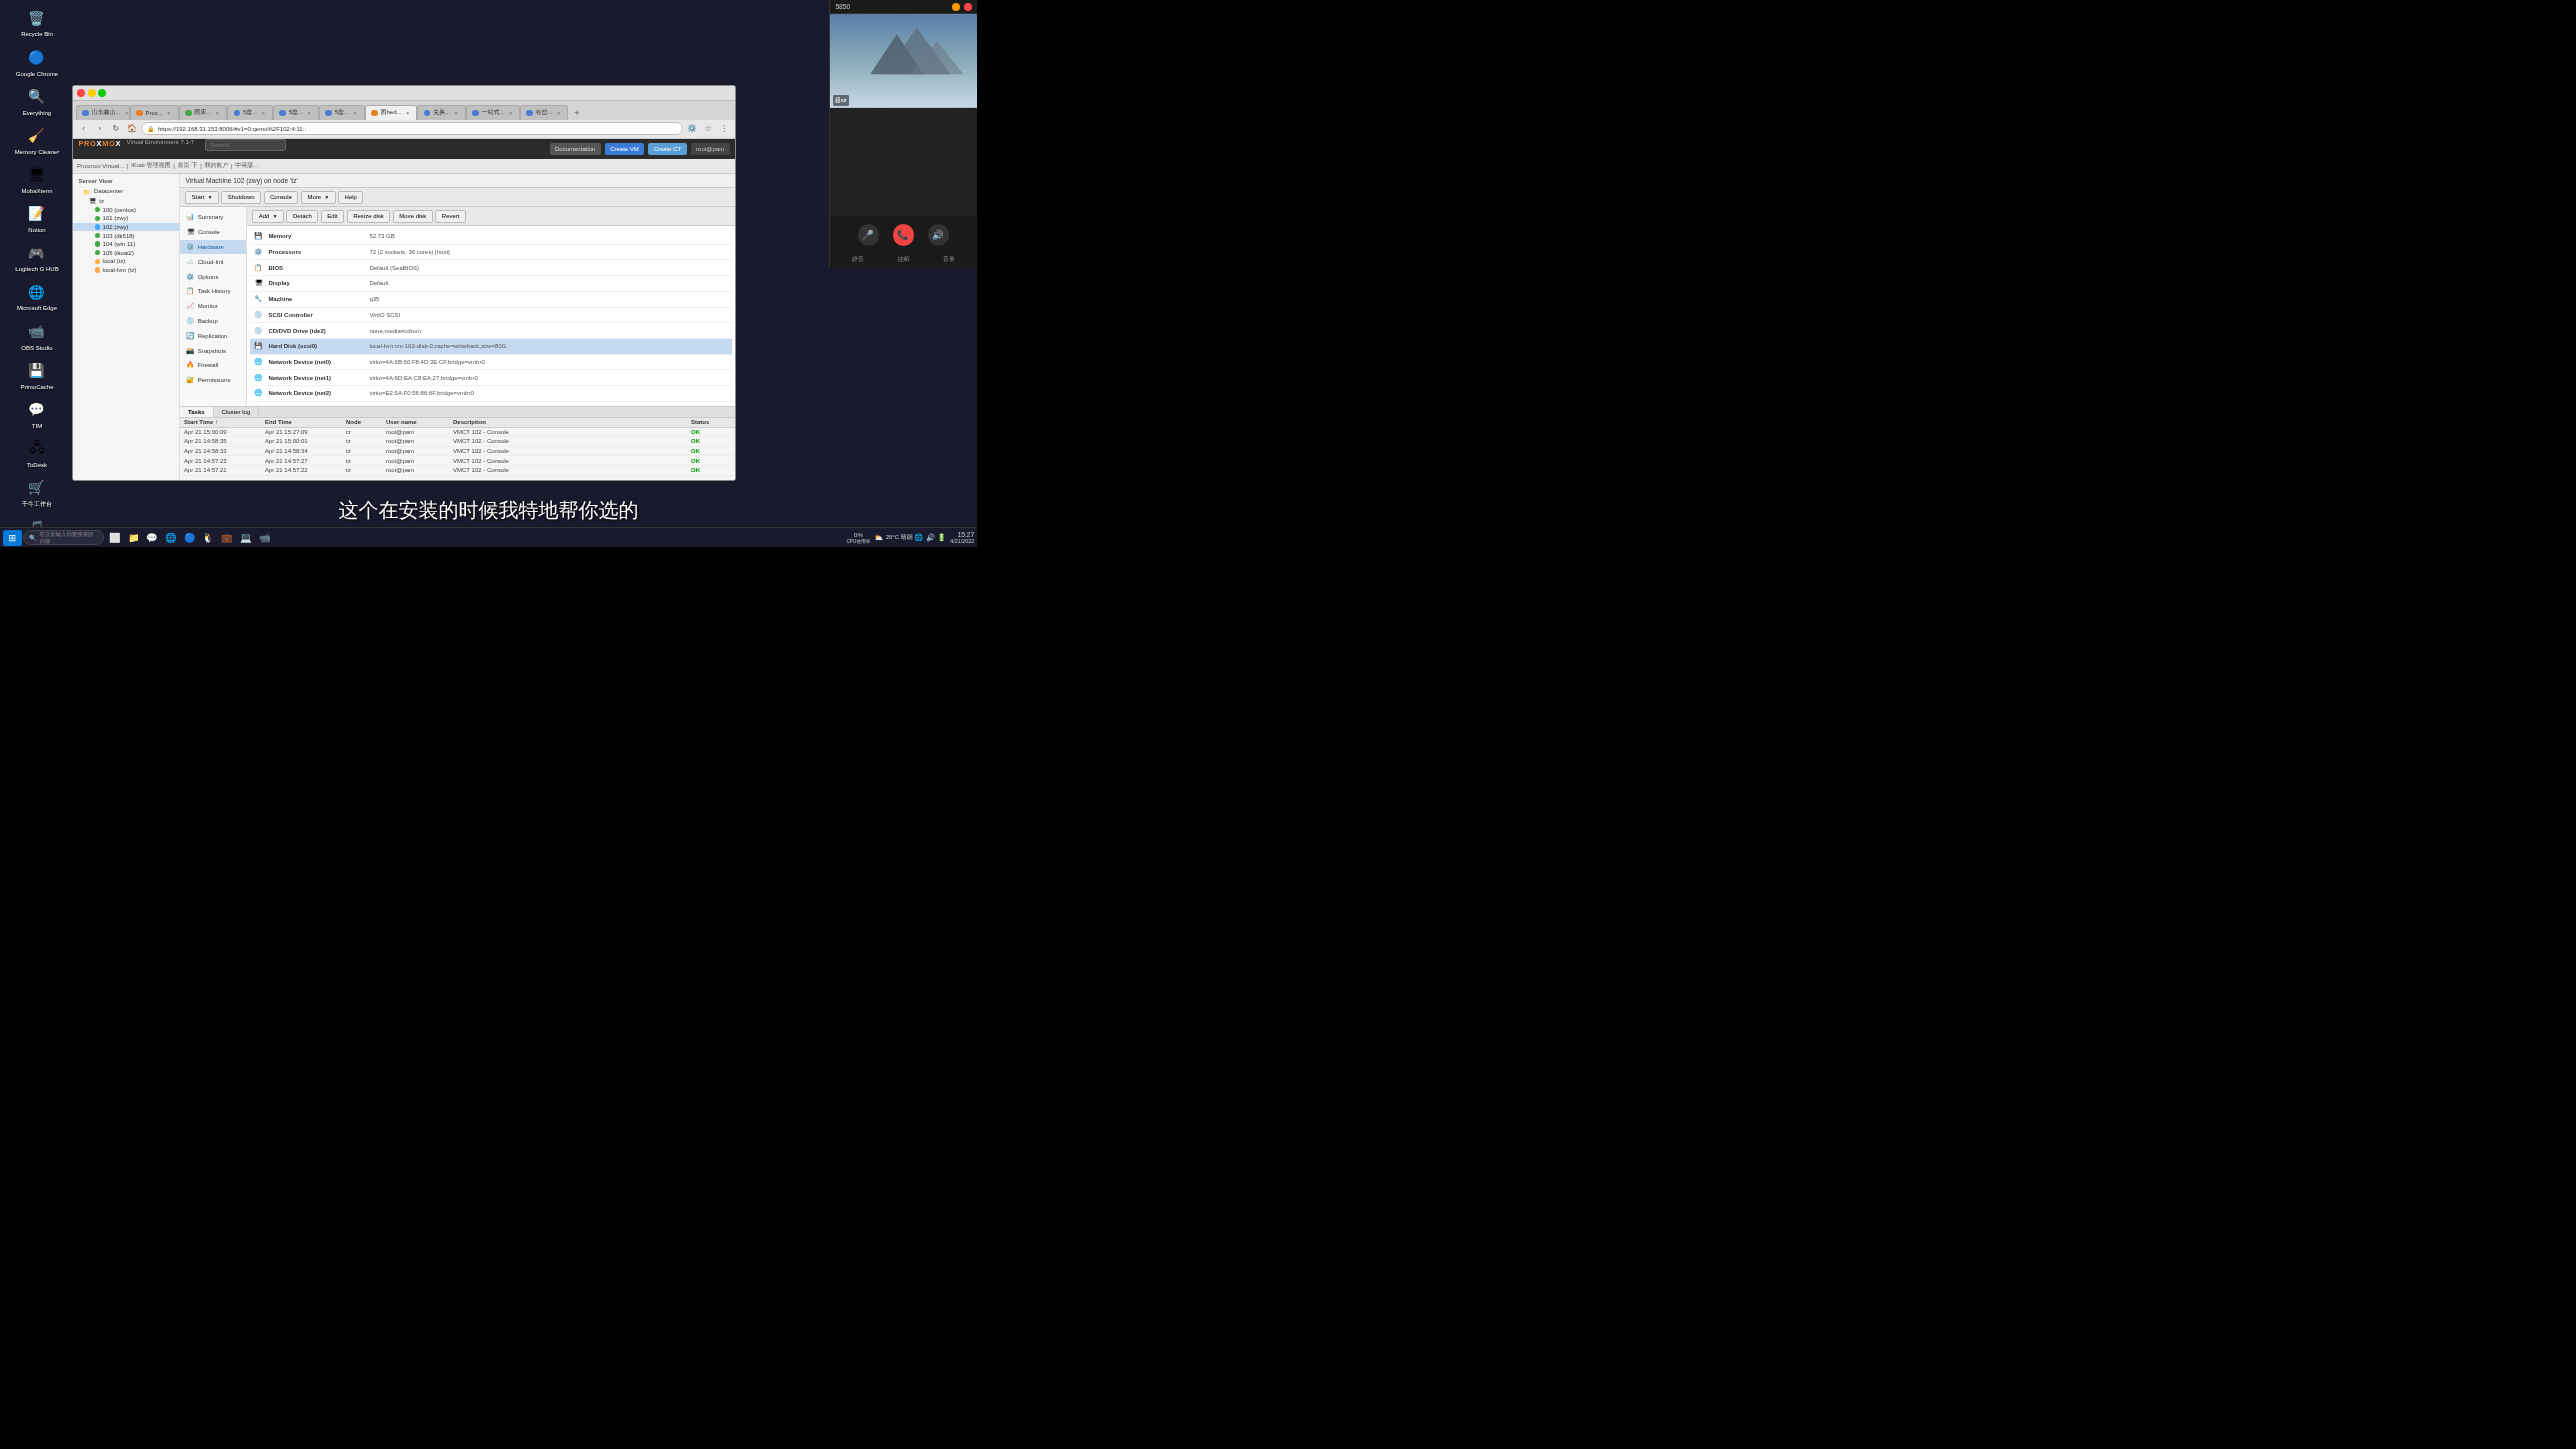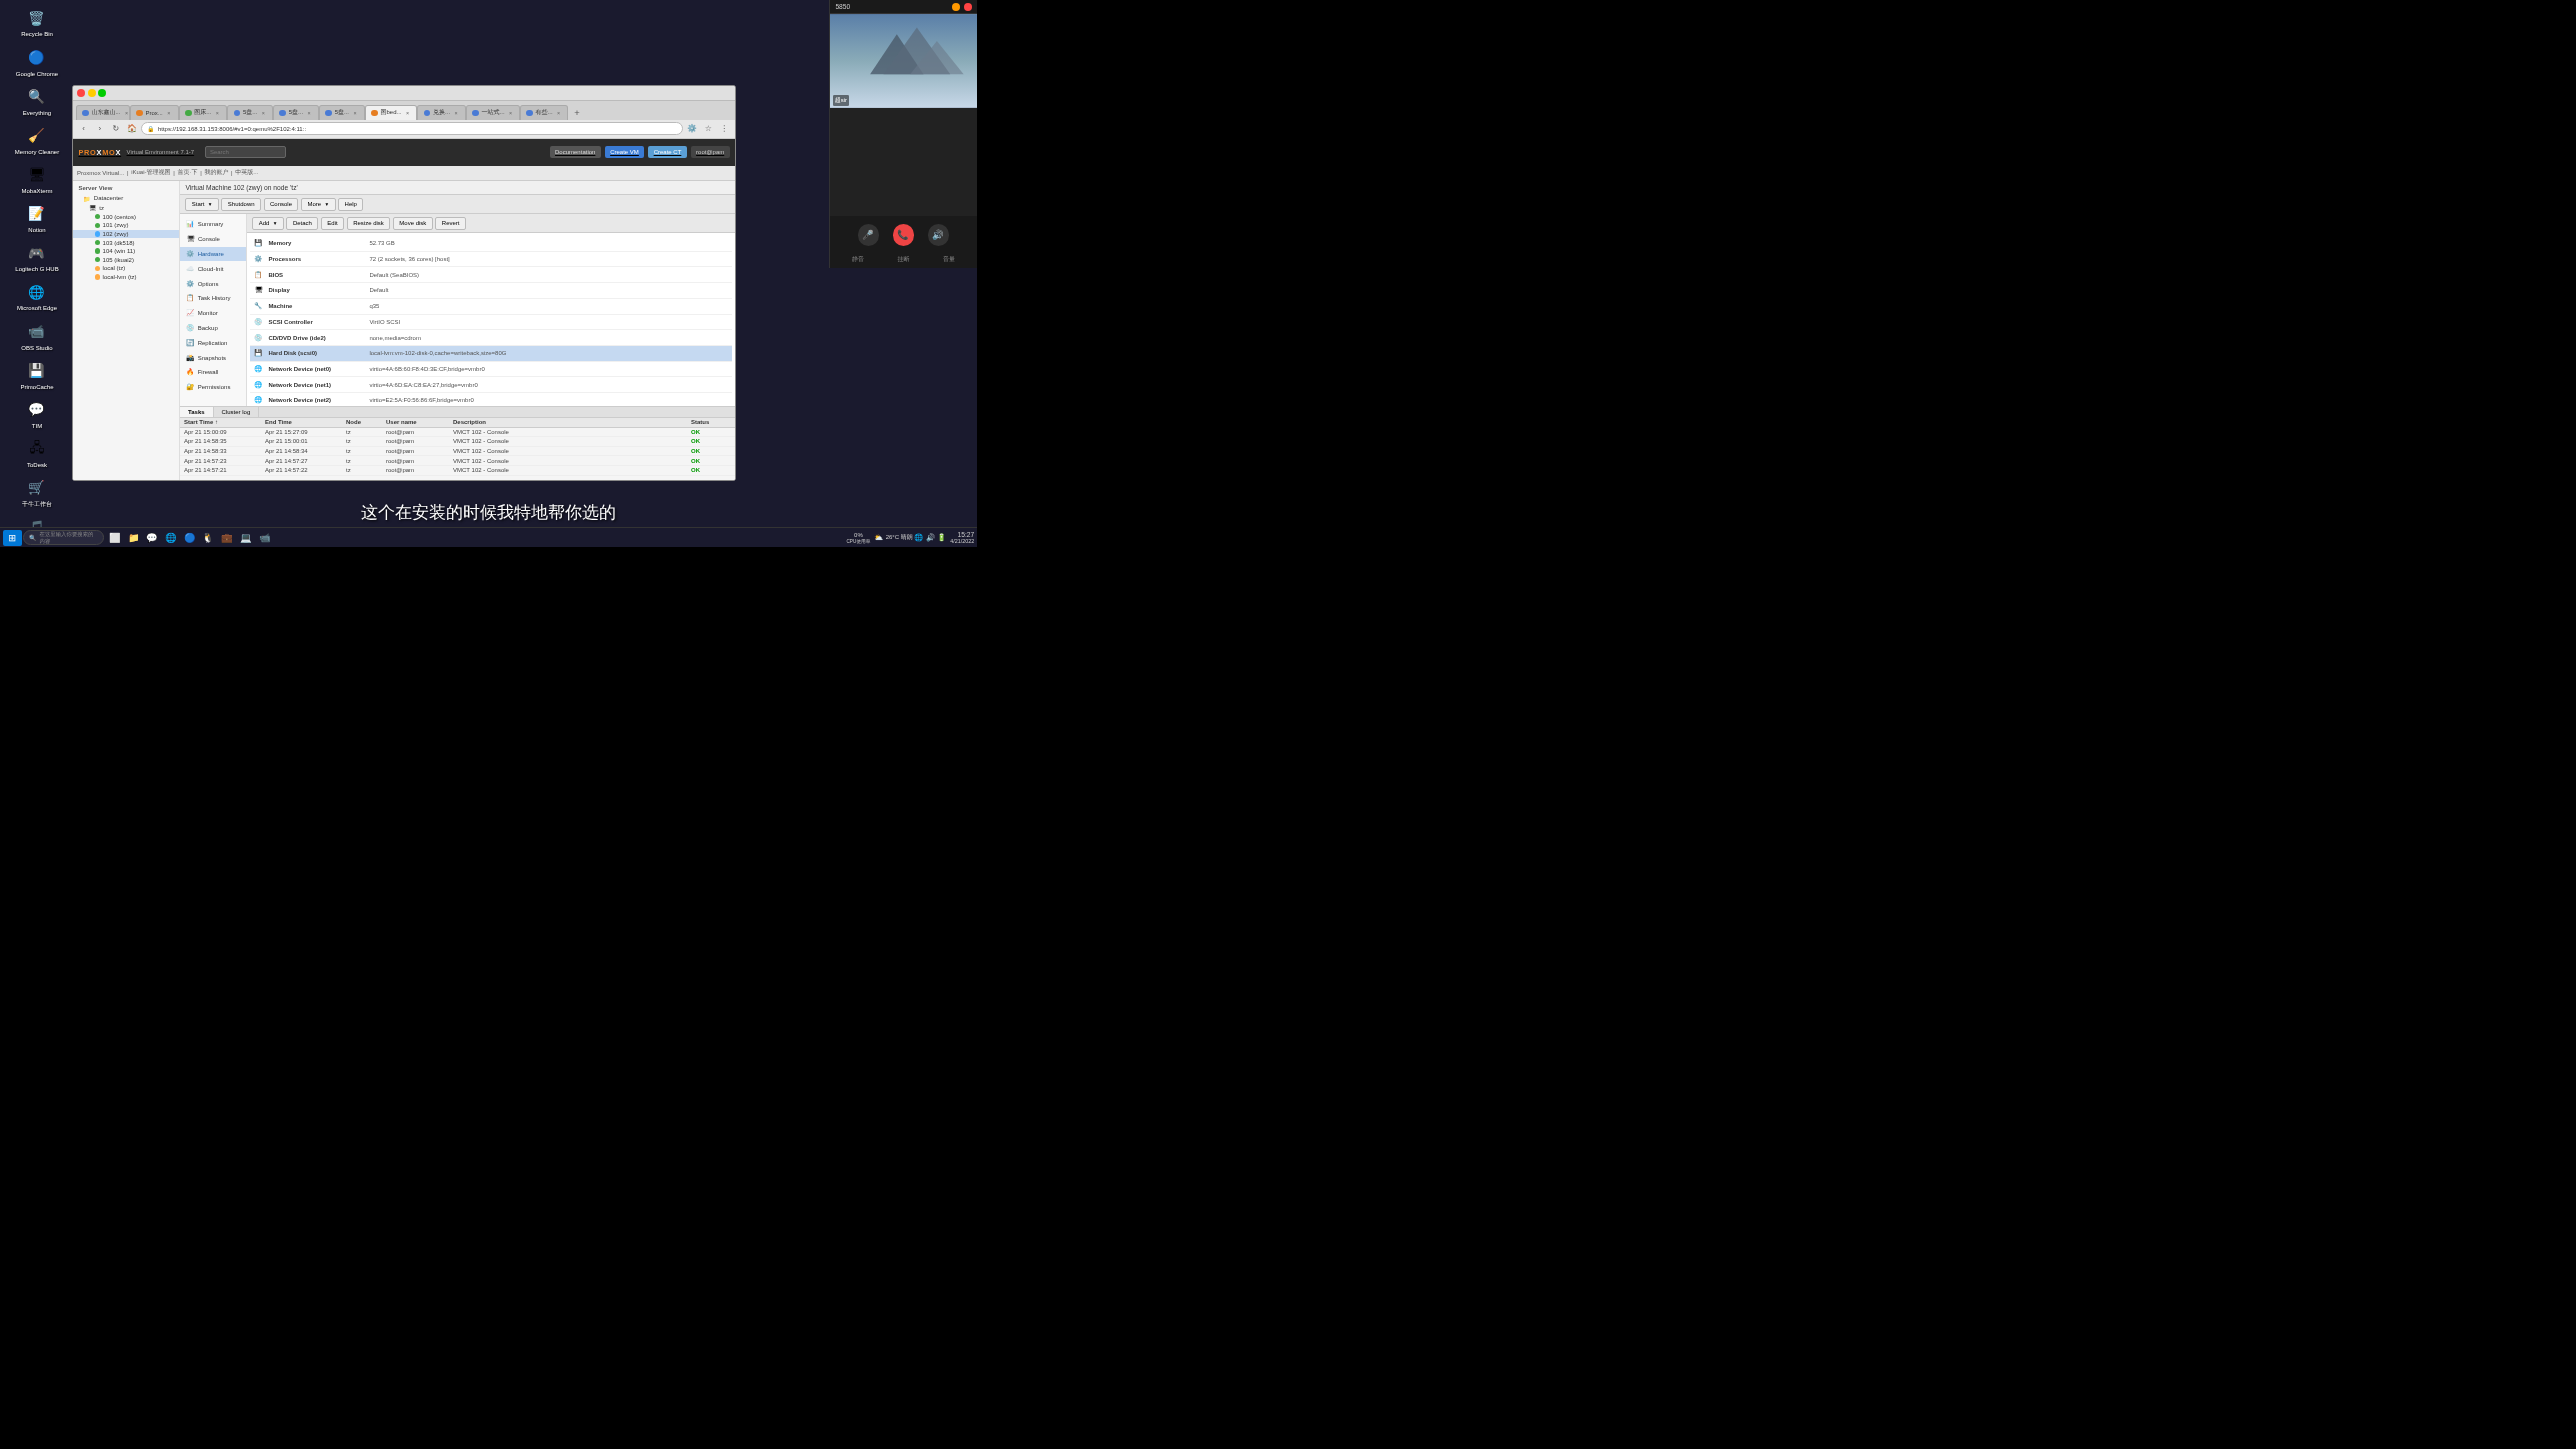--- a/index.html
+++ b/index.html
@@ -264,26 +264,24 @@
       flex: 1;
       display: flex;
       flex-direction: column;
       overflow: hidden;
       background: #fff;
     }
 
     
     .prx-header {
       background: #2b2b2b;
-      height: 27px;
-      display: flex;
-      align-items: center;
+      height: 20px;
+      display: flex;
       padding: 0 5.4px;
       gap: 5.4px;
-      text-decoration: underline;
     }
     .prx-logo {
       color: #e67e22;
       font-weight: bold;
       font-size: 7.4px;
       letter-spacing: 0.7px;
     }
     .prx-logo span { color: #fff; }
     .prx-version {
       color: #aaa;
@@ -608,21 +606,21 @@
       color: #ccc;
       cursor: pointer;
     }
 
     
     .subtitle {
       position: absolute;
       bottom: 23.5px;
       left: 0; right: 0;
       text-align: center;
-      font-size: 17px;
+      font-size: 20px;
       color: #fff;
       text-shadow: 1.3px 1.3px 2.7px #000;
       font-weight: normal;
       pointer-events: none;
     }
 
     
     .browser-overlay-nav {
       background: #e8e8e8;
       height: 14.8px;

